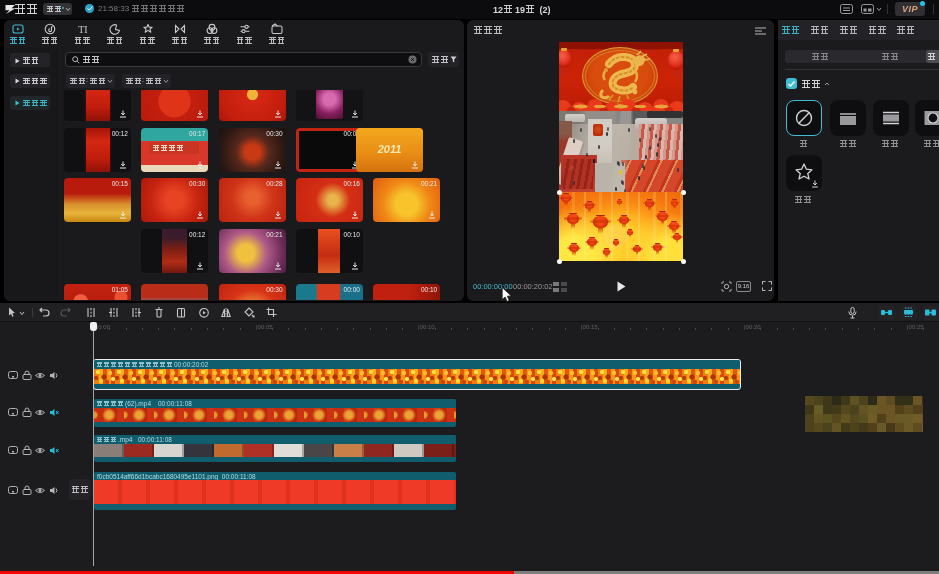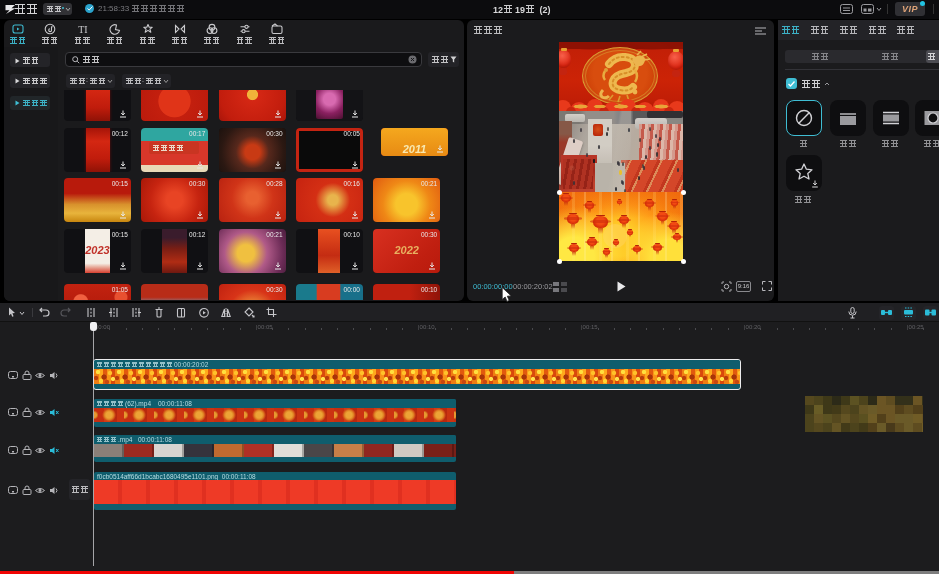--- a/index.html
+++ b/index.html
@@ -205,21 +205,21 @@
       </svg>
     </div>
 <div class="ab" style="left:237.9px;top:37.5px;width:67px;height:44px;background:#101013;border-radius:4px;overflow:hidden">
       <div class="ab" style="left:0;top:0;width:67px;height:44px;background:#0a0a0a;border:3px solid #c42412;"></div>
       <div class="ab" style="right:3px;top:2px;font-size:6.5px;color:#e8e8e8;line-height:7px">00:05</div>
       <svg class="ab" style="right:4px;bottom:3px" width="8" height="8" viewBox="0 0 8 8">
         <path d="M4 0.5 V4.5 M2.2 3 L4 5 L5.8 3" stroke="#e8e8e8" fill="none"></path>
         <path d="M1 7 H7" stroke="#e8e8e8"></path>
       </svg>
     </div>
-<div class="ab" style="left:323px;top:37.5px;width:67px;height:28px;background:#b91c1c;border-radius:4px;overflow:hidden">
+<div class="ab" style="left:298px;top:37.5px;width:67px;height:44px;background:#b91c1c;border-radius:4px;overflow:hidden">
       <div class="ab" style="left:0;top:0;width:67px;height:44px;background:linear-gradient(180deg,#f5a81e,#e88c14 60%,#d4720e);"></div>
       <div class="ab" style="left:0;top:0;width:67px;height:44px;display:flex;align-items:center;justify-content:center;font-size:11px;line-height:11px;font-weight:bold;color:#f8e8b0;font-style:italic">2011</div>
       <svg class="ab" style="right:4px;bottom:3px" width="8" height="8" viewBox="0 0 8 8">
         <path d="M4 0.5 V4.5 M2.2 3 L4 5 L5.8 3" stroke="#e8e8e8" fill="none"></path>
         <path d="M1 7 H7" stroke="#e8e8e8"></path>
       </svg>
     </div>
 <div class="ab" style="left:6px;top:88px;width:67px;height:44px;background:#101013;border-radius:4px;overflow:hidden">
       <div class="ab" style="left:0;top:0;width:67px;height:44px;background:linear-gradient(180deg,#b81a0c 0 35%,#d8912c 60%,#e8b43c 80%,#c8860f);"></div>
       <div class="ab" style="right:3px;top:2px;font-size:6.5px;color:#e8e8e8;line-height:7px">00:15</div>
@@ -253,57 +253,39 @@
       </svg>
     </div>
 <div class="ab" style="left:315.2px;top:88px;width:67px;height:44px;background:#101013;border-radius:4px;overflow:hidden">
       <div class="ab" style="left:0;top:0;width:67px;height:44px;background:radial-gradient(circle at 50% 60%,#f8c42c 0 25%,#ef8816 55%,#e05a10);"></div>
       <div class="ab" style="right:3px;top:2px;font-size:6.5px;color:#e8e8e8;line-height:7px">00:21</div>
       <svg class="ab" style="right:4px;bottom:3px" width="8" height="8" viewBox="0 0 8 8">
         <path d="M4 0.5 V4.5 M2.2 3 L4 5 L5.8 3" stroke="#e8e8e8" fill="none"></path>
         <path d="M1 7 H7" stroke="#e8e8e8"></path>
       </svg>
     </div>
-<div class="ab" style="left:6px;top:138.5px;width:67px;height:44px;background:#101013;border-radius:4px;overflow:hidden">
-      <div class="ab" style="left:21.0px;top:0;width:25px;height:44px;background:linear-gradient(180deg,#f4eee6 0 78%,#e8b0a0 86%,#d84030);"></div>
-      <div class="ab" style="left:0;top:0;width:67px;height:44px;display:flex;align-items:center;justify-content:center;font-size:11px;line-height:11px;font-weight:bold;color:#c03028;font-style:italic">2023</div>
-      <div class="ab" style="right:3px;top:2px;font-size:6.5px;color:#e8e8e8;line-height:7px">00:15</div>
-      <svg class="ab" style="right:4px;bottom:3px" width="8" height="8" viewBox="0 0 8 8">
-        <path d="M4 0.5 V4.5 M2.2 3 L4 5 L5.8 3" stroke="#e8e8e8" fill="none"></path>
-        <path d="M1 7 H7" stroke="#e8e8e8"></path>
-      </svg>
-    </div>
 <div class="ab" style="left:83.3px;top:138.5px;width:67px;height:44px;background:#101013;border-radius:4px;overflow:hidden">
       <div class="ab" style="left:21.0px;top:0;width:25px;height:44px;background:linear-gradient(180deg,#3a1c2c 0 20%,#7a1e14 45%,#b02c14 75%,#6e1810);"></div>
       <div class="ab" style="right:3px;top:2px;font-size:6.5px;color:#e8e8e8;line-height:7px">00:12</div>
       <svg class="ab" style="right:4px;bottom:3px" width="8" height="8" viewBox="0 0 8 8">
         <path d="M4 0.5 V4.5 M2.2 3 L4 5 L5.8 3" stroke="#e8e8e8" fill="none"></path>
         <path d="M1 7 H7" stroke="#e8e8e8"></path>
       </svg>
     </div>
 <div class="ab" style="left:160.6px;top:138.5px;width:67px;height:44px;background:#101013;border-radius:4px;overflow:hidden">
       <div class="ab" style="left:0;top:0;width:67px;height:44px;background:radial-gradient(circle at 40% 55%,#f0c040 0 18%,#b05a88 45%,#6a2a55 80%,#4a1e3c);"></div>
       <div class="ab" style="right:3px;top:2px;font-size:6.5px;color:#e8e8e8;line-height:7px">00:21</div>
       <svg class="ab" style="right:4px;bottom:3px" width="8" height="8" viewBox="0 0 8 8">
         <path d="M4 0.5 V4.5 M2.2 3 L4 5 L5.8 3" stroke="#e8e8e8" fill="none"></path>
         <path d="M1 7 H7" stroke="#e8e8e8"></path>
       </svg>
     </div>
 <div class="ab" style="left:237.9px;top:138.5px;width:67px;height:44px;background:#101013;border-radius:4px;overflow:hidden">
       <div class="ab" style="left:22.5px;top:0;width:22px;height:44px;background:linear-gradient(180deg,#e85020,#c42c12 60%,#e06028);"></div>
       <div class="ab" style="right:3px;top:2px;font-size:6.5px;color:#e8e8e8;line-height:7px">00:10</div>
-      <svg class="ab" style="right:4px;bottom:3px" width="8" height="8" viewBox="0 0 8 8">
-        <path d="M4 0.5 V4.5 M2.2 3 L4 5 L5.8 3" stroke="#e8e8e8" fill="none"></path>
-        <path d="M1 7 H7" stroke="#e8e8e8"></path>
-      </svg>
-    </div>
-<div class="ab" style="left:315.2px;top:138.5px;width:67px;height:44px;background:#101013;border-radius:4px;overflow:hidden">
-      <div class="ab" style="left:0;top:0;width:67px;height:44px;background:linear-gradient(135deg,#d83020,#c01f10 70%,#b81a0c);"></div>
-      <div class="ab" style="left:0;top:0;width:67px;height:44px;display:flex;align-items:center;justify-content:center;font-size:11px;line-height:11px;font-weight:bold;color:#e8b060;font-style:italic">2022</div>
-      <div class="ab" style="right:3px;top:2px;font-size:6.5px;color:#e8e8e8;line-height:7px">00:30</div>
       <svg class="ab" style="right:4px;bottom:3px" width="8" height="8" viewBox="0 0 8 8">
         <path d="M4 0.5 V4.5 M2.2 3 L4 5 L5.8 3" stroke="#e8e8e8" fill="none"></path>
         <path d="M1 7 H7" stroke="#e8e8e8"></path>
       </svg>
     </div>
 <div class="ab" style="left:6px;top:194px;width:67px;height:44px;background:#101013;border-radius:4px;overflow:hidden">
       <div class="ab" style="left:0;top:0;width:67px;height:44px;background:radial-gradient(circle at 25% 40%,#f06040 0 12%,transparent 14%),radial-gradient(circle at 60% 60%,#f8a060 0 10%,transparent 12%),radial-gradient(circle at 85% 30%,#e85030 0 9%,transparent 11%),linear-gradient(180deg,#c22210,#a81608);"></div>
       <div class="ab" style="right:3px;top:2px;font-size:6.5px;color:#e8e8e8;line-height:7px">01:05</div>
     </div>
 <div class="ab" style="left:83.3px;top:194px;width:67px;height:44px;background:#101013;border-radius:4px;overflow:hidden">

